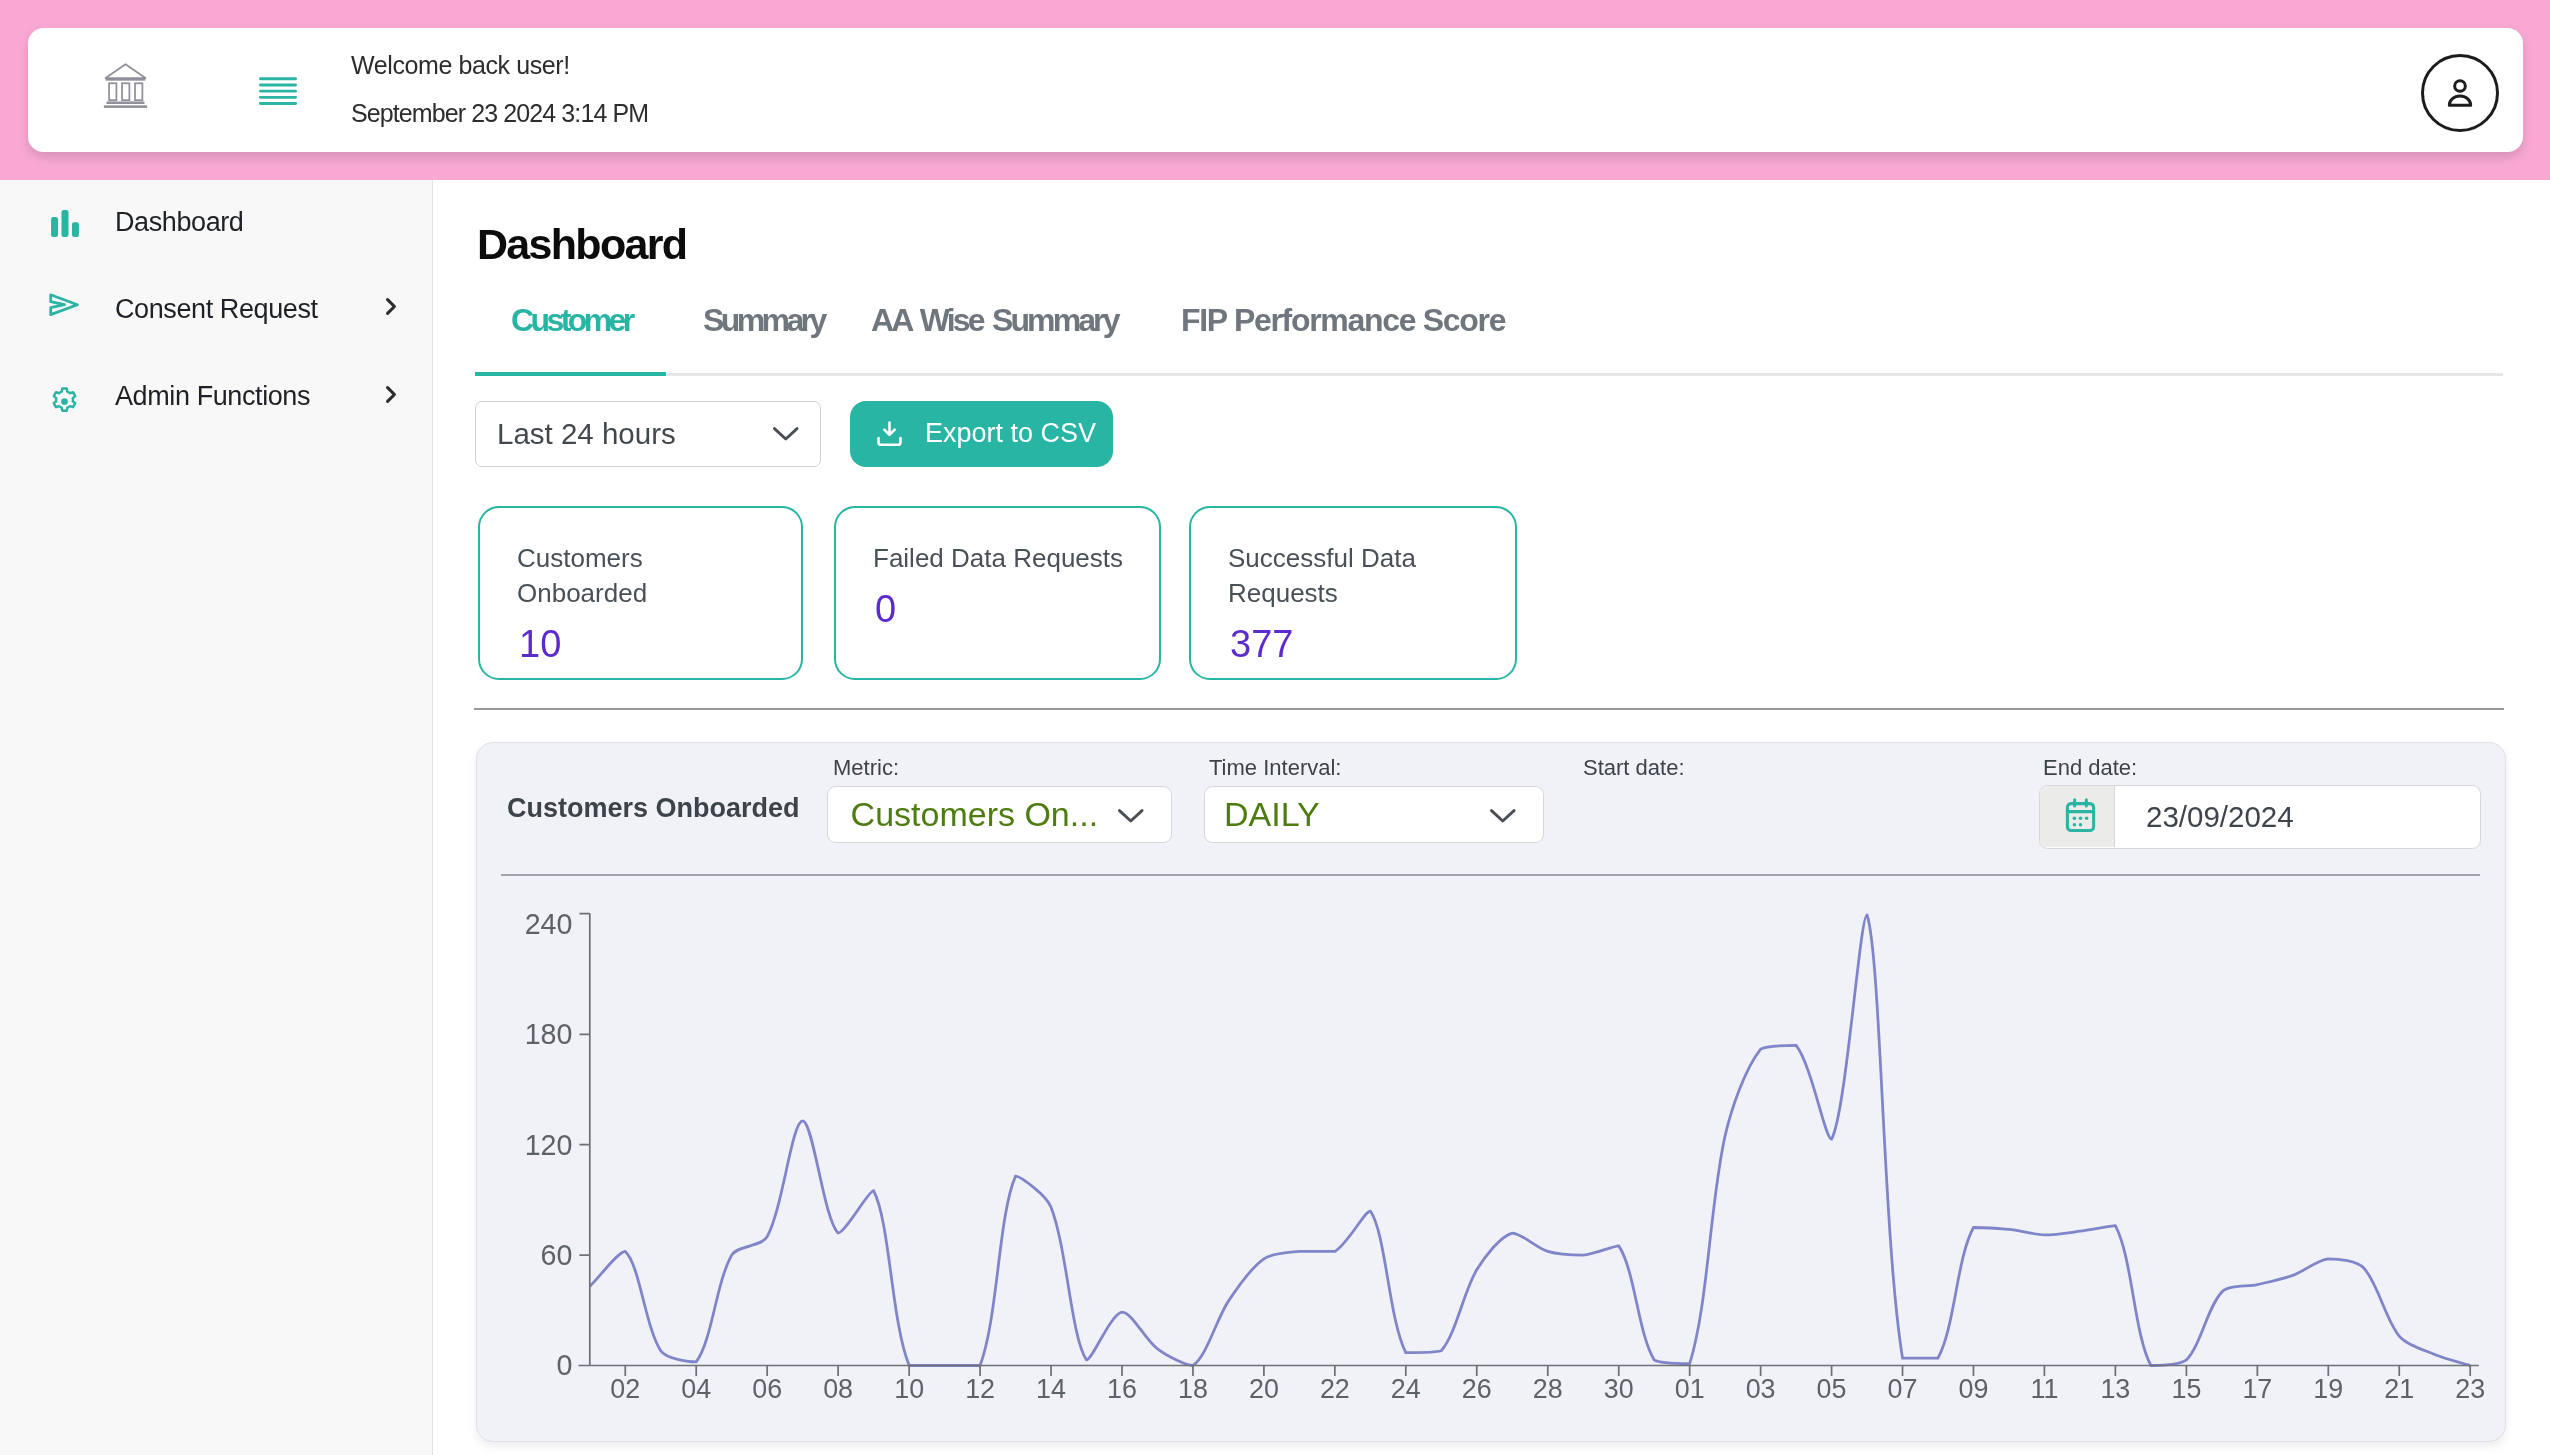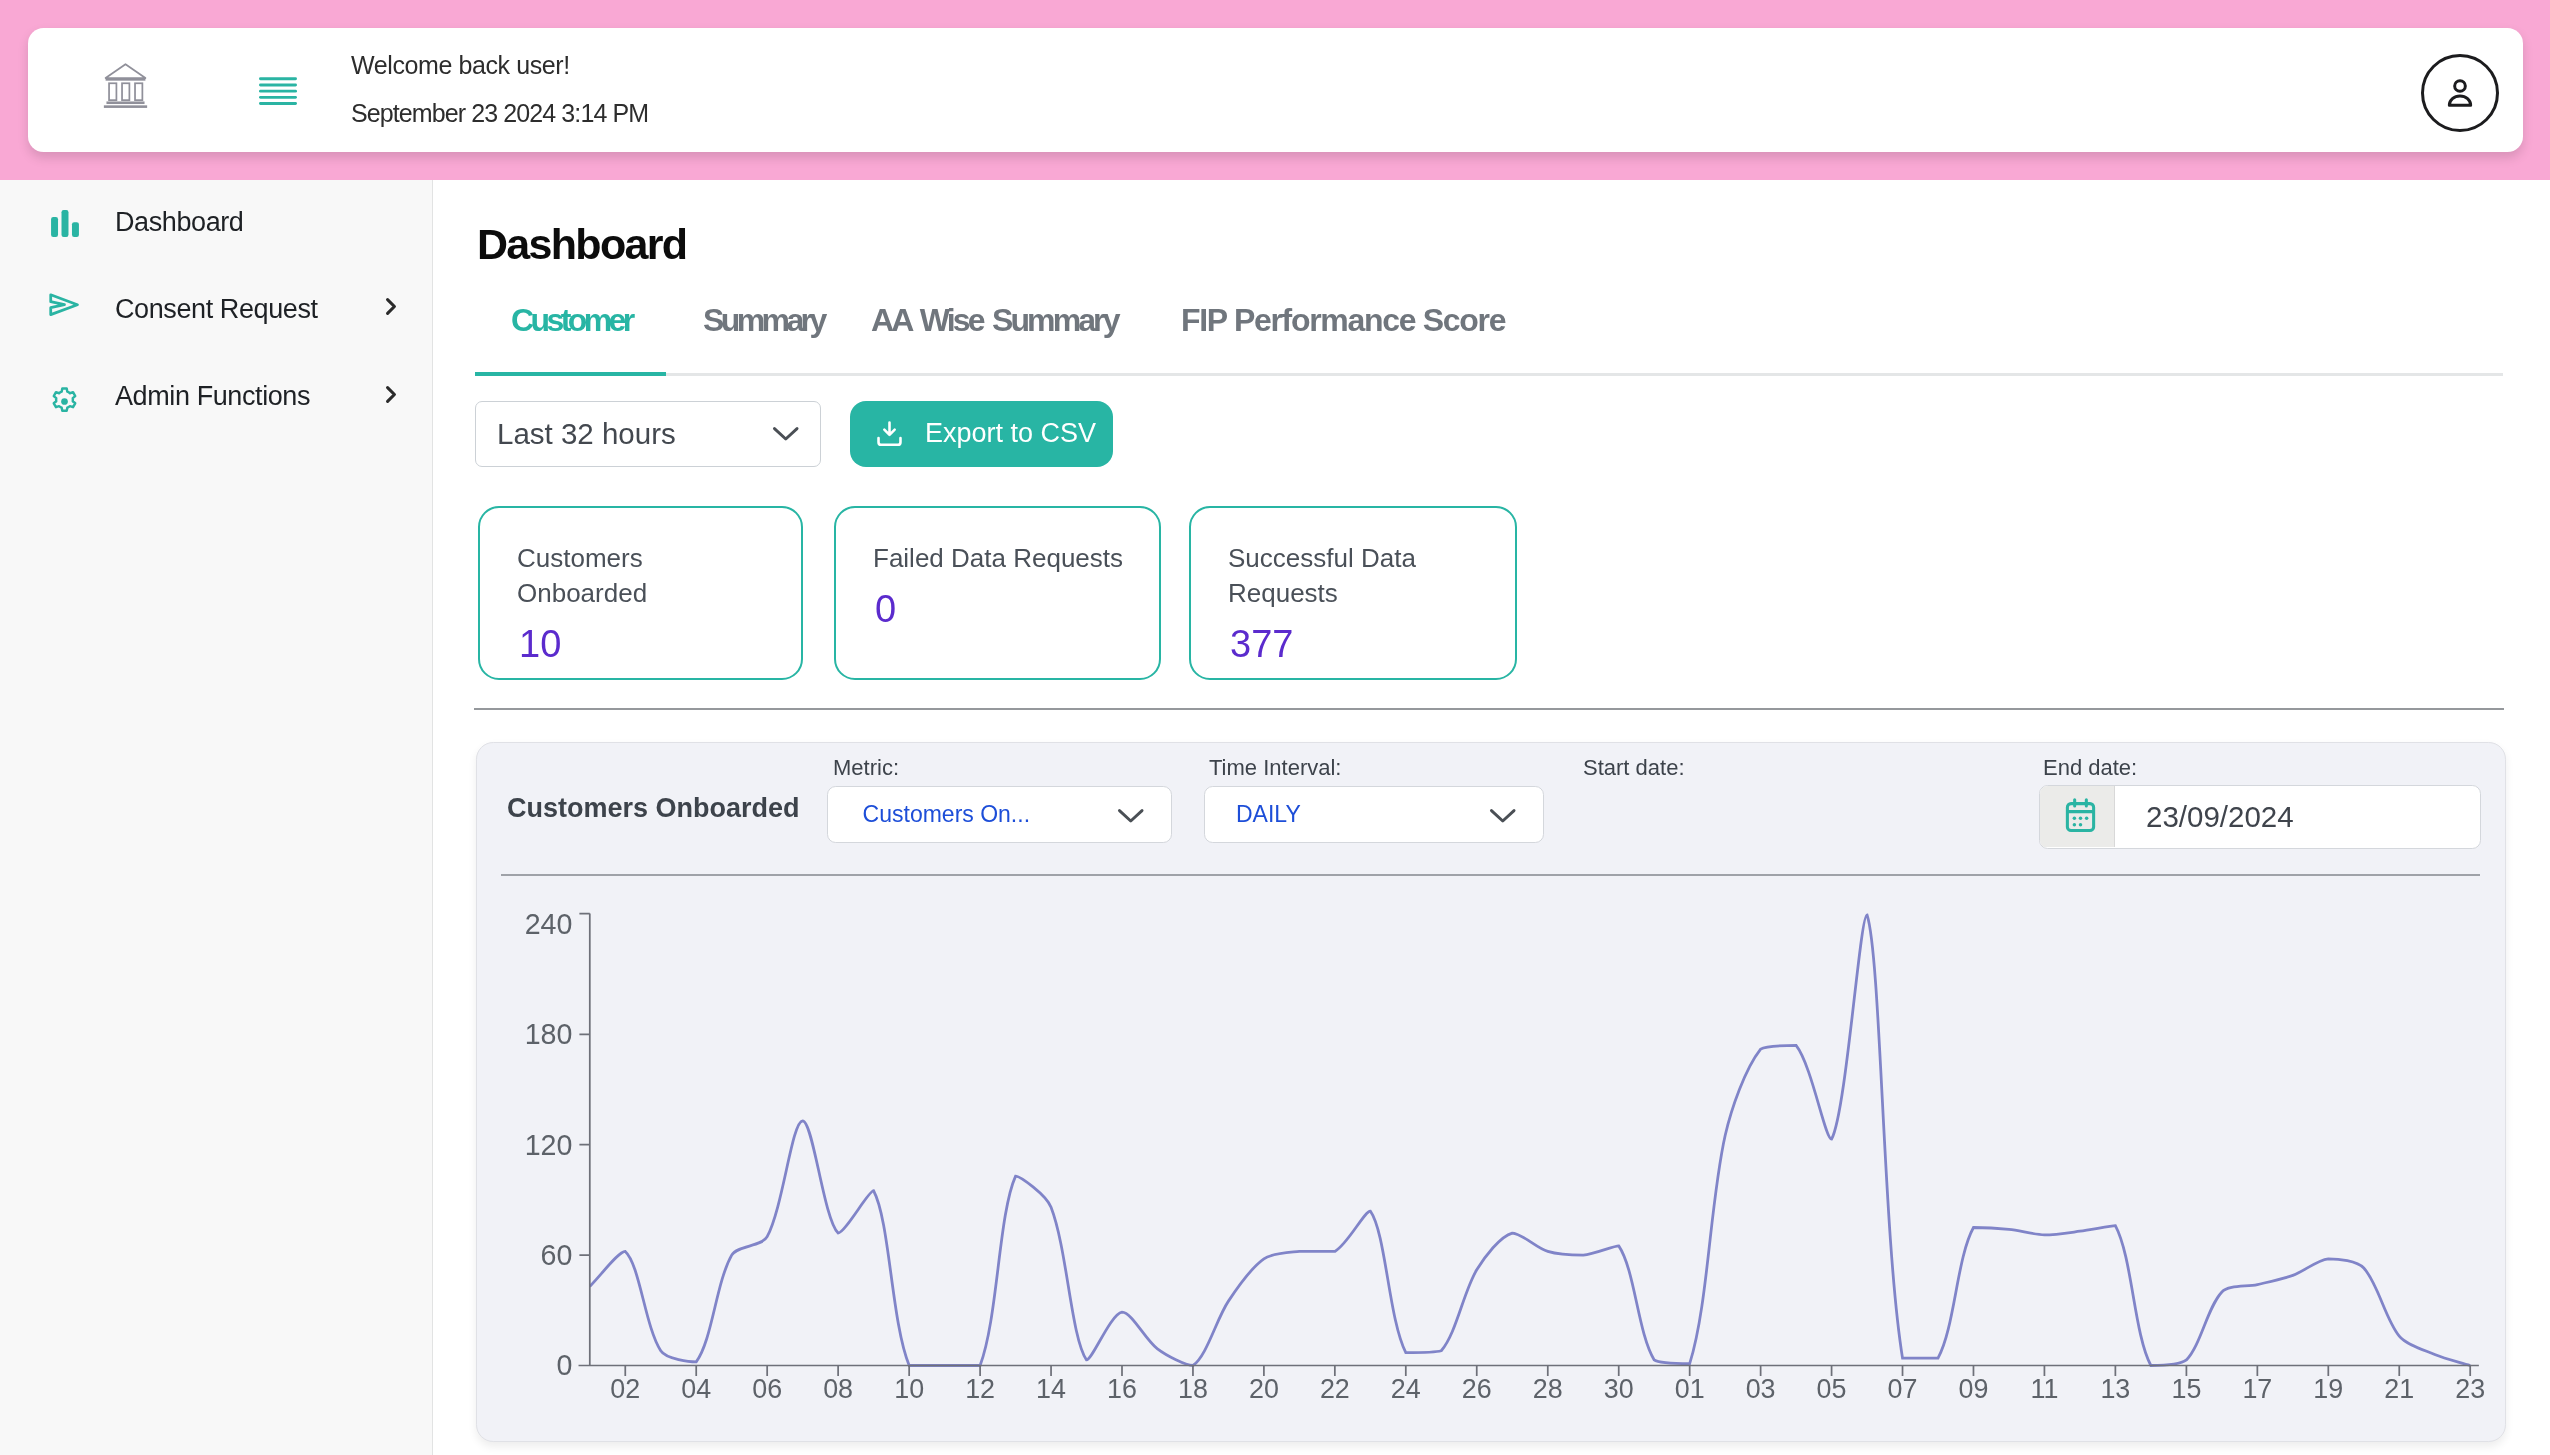--- a/index.html
+++ b/index.html
@@ -29,21 +29,21 @@
 
 .scard { position:absolute; top:506px; height:174px; background:#fff; border:2.6px solid #28b5a4; border-radius:21px; }
 .sctitle { position:absolute; left:37px; top:33px; font-size:26px; line-height:35px; color:#4a5058; }
 .scnum { position:absolute; left:39px; font-size:38px; line-height:42px; color:#5b2bcd; }
 #divider1 { left:474px; top:708px; width:2030px; height:1.7px; background:#95989c; }
 
 #panel { left:476px; top:742px; width:2030px; height:700px; background:#f1f2f7; border:0.9px solid #e0e1e6; border-radius:17.3px; box-shadow:0 4.3px 8.7px rgba(0,0,0,0.07); }
 #paneltitle { left:507px; top:793px; font-size:27px; line-height:31px; font-weight:700; color:#3d434b; }
 .plabel { position:absolute; font-size:22px; line-height:24px; color:#3d434b; }
 .pselect { position:absolute; top:786px; height:57px; background:#fff; border:1.7px solid #d4d7dc; border-radius:8.7px; }
-.pselect span { position:absolute; left:22.6px; top:0; line-height:54px; font-size:23px; color:#1d4ed8;margin-left:12px; }
+.pselect span { position:absolute; left:22.6px; top:0; line-height:54px; font-size:34px; color:#4d7c0f; }
 .dinput { position:absolute; top:785px; height:64px; background:#fff; border:1.7px solid #d4d7dc; border-radius:8.7px; overflow:hidden; }
 .dicon { position:absolute; left:0; top:0; width:75px; height:61px; background:#ebebe9; border-right:0.9px solid #d8d8d8; }
 .dinput span { position:absolute; left:106px; top:0; line-height:61px; font-size:29.5px; color:#3f444c; }
 #paneldiv { left:501px; top:874px; width:1979px; height:1.7px; background:#9fa2a8; }
 </style>
 </head>
 <body>
 <div id="page">
   <div class="abs" id="topstrip">
     <div class="abs" id="topcard"></div>
@@ -95,21 +95,21 @@
     </svg>
   </div>
   <div class="abs" id="h1">Dashboard</div>
   <div class="tab" id="tab-active" style="left:511px">Customer</div>
   <div class="tab" style="left:703px">Summary</div>
   <div class="tab" style="left:871px;letter-spacing:-2.9px;word-spacing:3.5px">AA Wise Summary</div>
   <div class="tab" style="left:1181px;letter-spacing:-1.3px">FIP Performance Score</div>
   <div class="abs" id="tabline"></div>
   <div class="abs" id="tabunderline"></div>
   <div class="abs" id="select24">
-      <span>Last 32 hours</span>
+      <span>Last 24 hours</span>
     <svg class="abs" style="left:295px;top:24px" width="29.5" height="16.5" viewBox="0 0 34 19" fill="none">
         <path d="M4 3 L17 15 L30 3" stroke="#4a4f55" stroke-width="3.4" stroke-linecap="round" stroke-linejoin="round"></path>
       </svg>
   </div>
   <div class="abs" id="exportbtn">
       <span>Export to CSV</span>
     <svg class="abs" style="left:24px;top:16.5px" width="31" height="31" viewBox="0 0 24 24" fill="none">
       <path d="M12 3.5v9.5m0 0l-4-4m4 4l4-4" stroke="#fff" stroke-width="2" stroke-linecap="round" stroke-linejoin="round"></path>
       <path d="M3.5 15.5v3.2a2 2 0 0 0 2 2h13a2 2 0 0 0 2-2v-3.2" stroke="#fff" stroke-width="2" stroke-linecap="round"></path>
     </svg>

